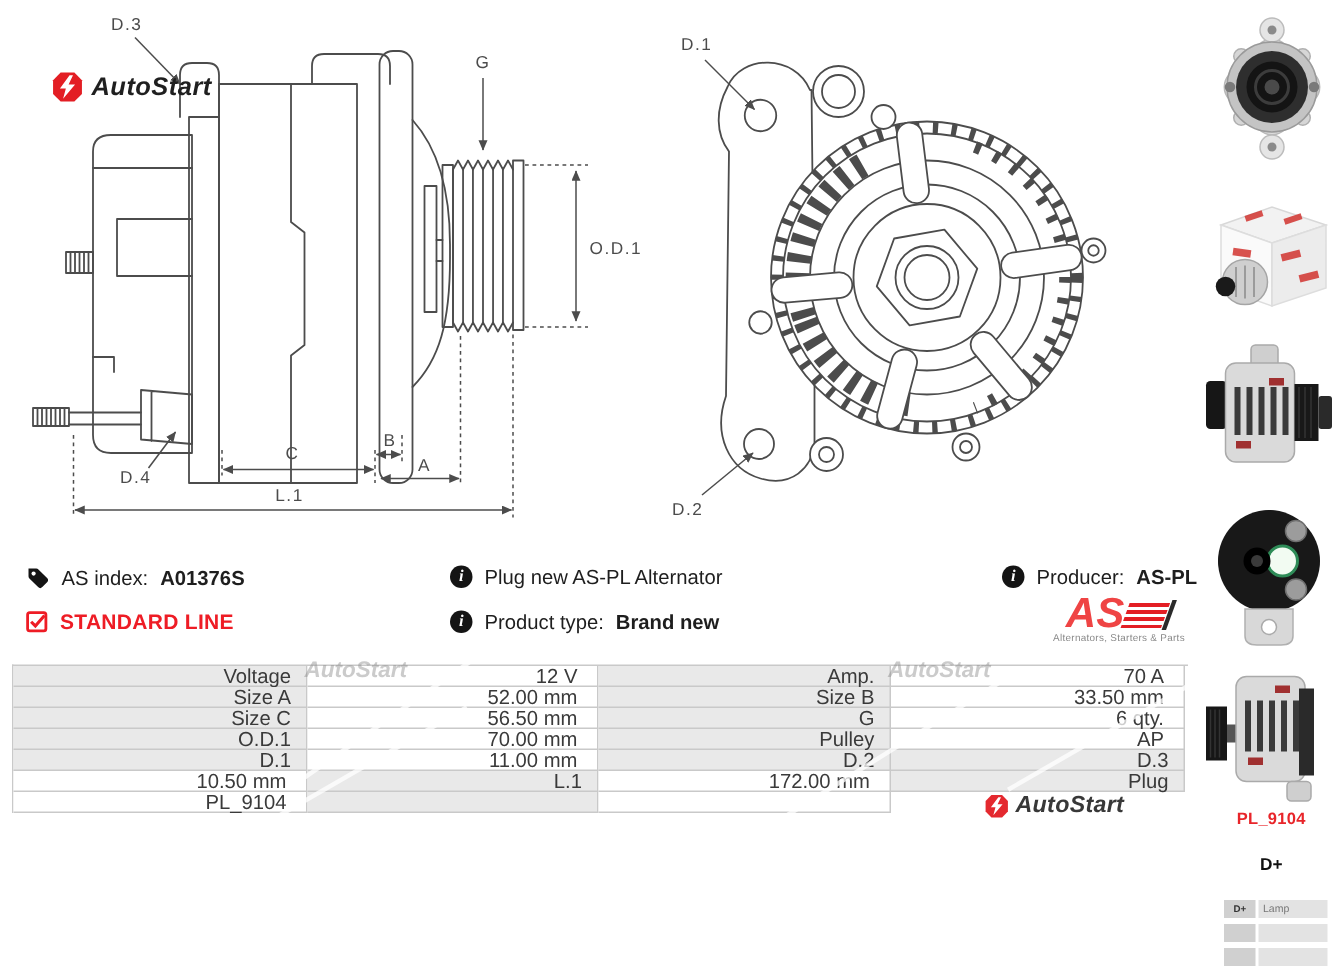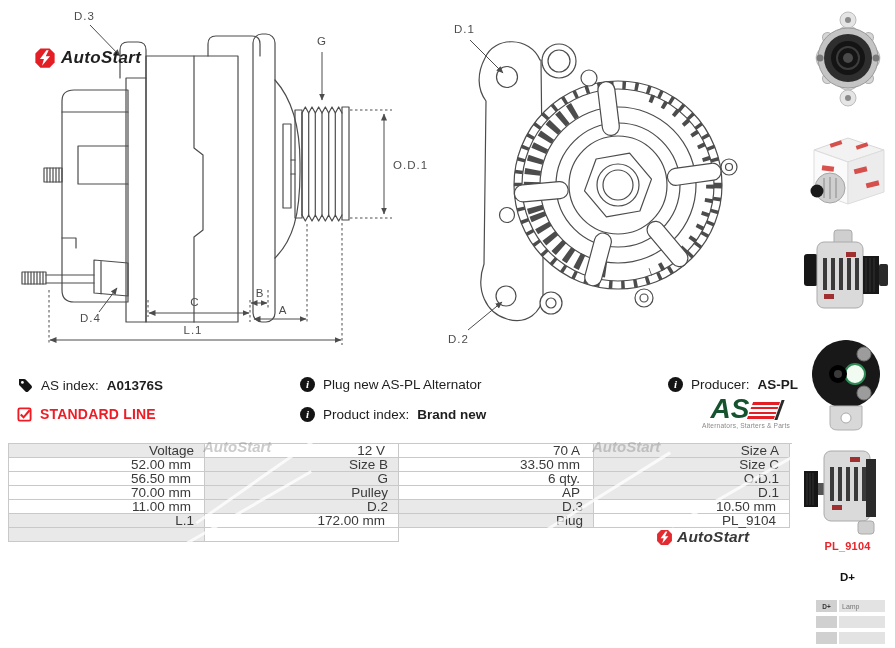--- a/index.html
+++ b/index.html
@@ -16,21 +16,21 @@
   .bold{font-weight:bold;}
   .red-line{color:#ee1c25;font-weight:bold;font-size:14px;letter-spacing:.2px;}
   .info-icon{width:15px;height:15px;min-width:15px;border-radius:50%;background:#141414;color:#fff;
              display:flex;align-items:center;justify-content:center;
              font-family:"Liberation Serif",serif;font-style:italic;font-weight:bold;font-size:11px;}
   .info-icon::after{content:"i";margin-top:-1px;}
 
   
   .aspl-logo{position:absolute;left:701px;top:394px;width:90px;text-align:center;}
   .aspl-top{display:flex;align-items:flex-end;justify-content:center;gap:1px;height:26px;}
-  .aspl-as{color:#14532d;font-size:28px;font-weight:bold;font-style:italic;line-height:23px;margin-top:16px;}
+  .aspl-as{color:#ef4444;font-size:28px;font-weight:bold;font-style:italic;line-height:23px;margin-top:16px;}
   .aspl-stripes{width:27px;height:17px;margin-bottom:1px;transform:skewX(-20deg);
     background:repeating-linear-gradient(to bottom,#e31e24 0 2.6px,rgba(0,0,0,0) 2.6px 4.8px);}
   .aspl-bar{width:3px;height:20px;background:#2b2b2b;transform:skewX(-20deg);margin-bottom:0px;}
   .aspl-tagline{font-size:6.6px;color:#8a8a8a;margin-top:2px;letter-spacing:.2px;white-space:nowrap;}
 
   
   .spec-table{position:absolute;left:8px;top:443px;width:783px;
     border-top:1px solid #c9c9c9;border-left:1px solid #c9c9c9;
     display:grid;grid-template-columns:196px 194px 195px 196px;}
   .spec-cell{height:14px;border-right:1px solid #c9c9c9;border-bottom:1px solid #c9c9c9;
@@ -218,21 +218,21 @@
     <span class="red-line">STANDARD LINE</span>
   </div>
 
   <div class="row-item" style="left:300px;top:377px;">
     <span class="info-icon"></span>
     <span>Plug new AS-PL Alternator</span>
   </div>
 
   <div class="row-item" style="left:300px;top:407px;">
     <span class="info-icon"></span>
-    <span>Product index:</span>
+    <span>Product type:</span>
     <span class="bold">Brand new</span>
   </div>
 
   <div class="row-item" style="left:668px;top:377px;">
     <span class="info-icon"></span>
     <span>Producer:</span>
     <span class="bold">AS-PL</span>
   </div>
 
   <div class="aspl-logo">
@@ -240,20 +240,21 @@
       <span class="aspl-as">AS</span>
       <span class="aspl-stripes"></span>
       <span class="aspl-bar"></span>
     </div>
     <div class="aspl-tagline">Alternators, Starters &amp; Parts</div>
   </div>
 
   <div class="spec-table">
     <div class="spec-cell spec-label">Voltage</div>
     <div class="spec-cell spec-value">12 V</div>
+    <div class="spec-cell spec-label">Amp.</div>
     <div class="spec-cell spec-value">70 A</div>
 
     <div class="spec-cell spec-label">Size A</div>
     <div class="spec-cell spec-value">52.00 mm</div>
     <div class="spec-cell spec-label">Size B</div>
     <div class="spec-cell spec-value">33.50 mm</div>
 
     <div class="spec-cell spec-label">Size C</div>
     <div class="spec-cell spec-value">56.50 mm</div>
     <div class="spec-cell spec-label">G</div>

